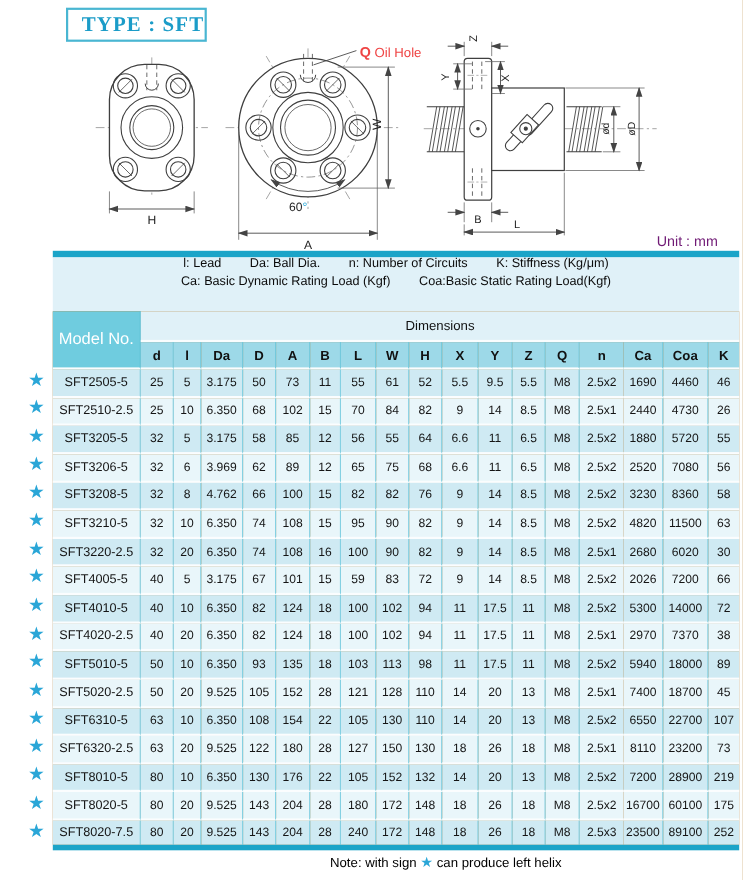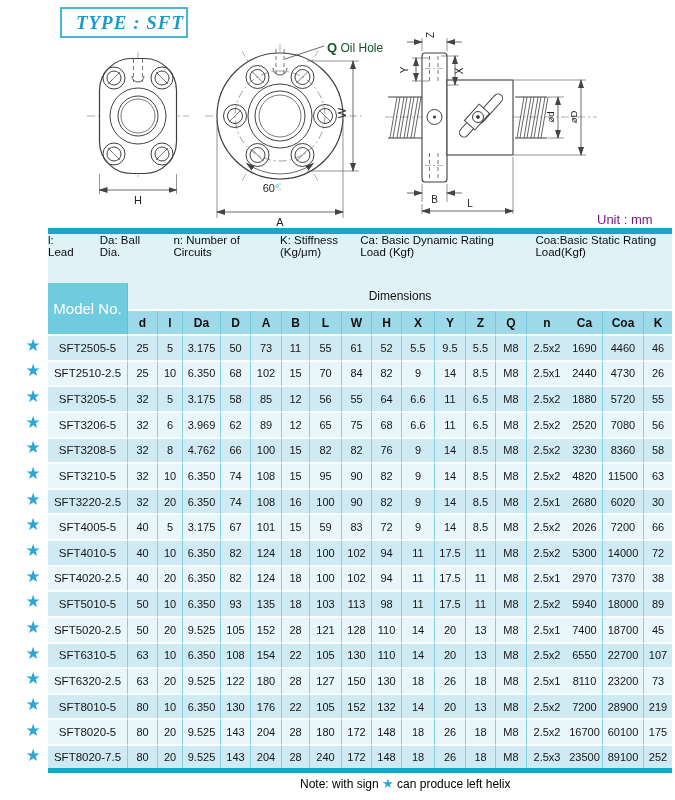--- a/index.html
+++ b/index.html
@@ -2,35 +2,35 @@
 <html><head>
 <meta charset="utf-8">
 <style>
   html,body{margin:0;padding:0;background:#fff;}
   .page{position:relative;width:675px;height:800px;background:#ffffff;overflow:hidden;
         font-family:"Liberation Sans","DejaVu Sans",sans-serif;color:#111;}
 
   
   .title-box{position:absolute;left:60px;top:7px;width:124px;height:27px;
              border:2px solid #49b6d2;background:#fff;display:flex;align-items:center;justify-content:center;}
-  .title-box span{font-family:"Liberation Serif","DejaVu Serif",serif;font-style:italic;font-weight:bold;
+  .title-box span{font-family:"Liberation Serif","DejaVu Serif",serif;font-weight:bold;
                   font-size:19px;color:#1b9cc8;letter-spacing:1px;margin-left:12px;}
 
   
   .drawing{position:absolute;}
   svg text{font-family:"Liberation Sans","DejaVu Sans",sans-serif;fill:#222;}
-  .oil-label{position:absolute;left:327px;top:40px;font-size:12px;color:#14532d;white-space:nowrap;}
+  .oil-label{position:absolute;left:327px;top:40px;font-size:12px;color:#ef4444;white-space:nowrap;}
   .oil-label .q{font-weight:bold;font-size:13px;}
   .unit-label{position:absolute;left:597px;top:212px;font-size:13px;color:#701a75;}
 
   
   .spec-block{position:absolute;left:48px;top:228px;width:624px;}
   .block-top-border{height:6px;background:#1ba4c8;}
   .block-bottom-border{height:5px;background:#1ba4c8;}
-  .legend{height:49px;background:#e0f1f8;display:flex;flex-direction:row;justify-content:flex-start;gap:4px;}
+  .legend{height:49px;background:#e0f1f8;display:flex;flex-direction:column;justify-content:flex-start;gap:4px;}
   .legend-line{display:flex;justify-content:center;gap:26px;font-size:11.5px;color:#0b0b0b;}
 
   table.spec{width:624px;height:485px;table-layout:fixed;border-collapse:separate;border-spacing:0;
              background:#a16207;font-size:11px;}
   table.spec th,table.spec td{padding:0;text-align:center;vertical-align:middle;overflow:hidden;white-space:nowrap;}
   th.model-th{background:#6fccdf;color:#ffffff;font-weight:400;font-size:15px;
               border-right:1px solid #5fc3d8;border-bottom:2px solid #fafdfe;}
   th.dims-th{background:#e0f1f8;font-weight:400;font-size:12px;height:26px;border-bottom:2px solid #fafdfe;}
   tr.col-head th{background:#9dd9e8;font-weight:700;font-size:12px;height:23px;
                  border-right:1px solid #74c9dc;border-bottom:2px solid #fafdfe;}

